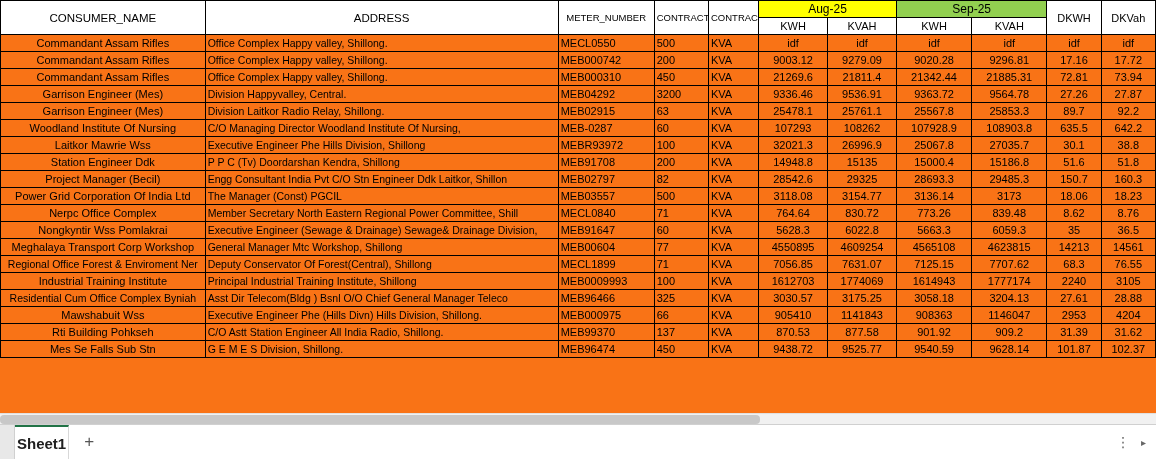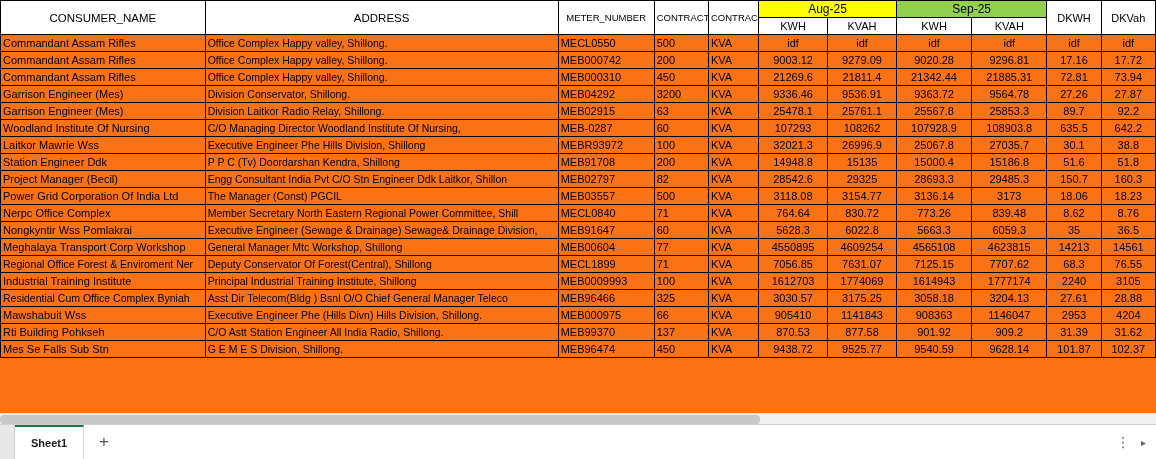--- a/index.html
+++ b/index.html
@@ -60,21 +60,21 @@
     text-align: center;
     font-size: 12px;
     margin-left: 33px;
   }
   .sub {
     text-align: center;
     font-size: 11px;
     background: #ffffff;
   }
   .c { text-align: left; }
-  .name { text-align: left; font-size: 11px; white-space: normal; line-height: 11px; margin-top: 9px; }
+  .name { text-align: center; font-size: 11px; white-space: normal; line-height: 11px; margin-top: 9px; }
   .addr { text-align: left; font-size: 10.5px; }
   .num { text-align: center; font-size: 11px; }
 
   
   .sheetbar {
     position: absolute;
     left: 0;
     bottom: 0;
     width: 1156px;
     height: 34px;
@@ -84,22 +84,22 @@
     align-items: stretch;
   }
   .sheet-scroll-left {
     width: 14px;
     background: #e8e8e8;
     border-right: 1px solid #d0d0d0;
   }
   .sheet-tab {
     display: flex;
     align-items: center;
-    padding: 0 16px;
-    font-size: 11px;
+    padding: 0 2px;
+    font-size: 15px;
     font-weight: bold;
     color: #202020;
     border-right: 1px solid #d8d8d8;
     border-top: 2px solid #217346;
     background: #ffffff;
   }
   .sheet-add {
     display: flex;
     align-items: center;
     justify-content: center;
@@ -225,21 +225,21 @@
           <td class="c">KVA</td>
           <td class="num">21269.6</td>
           <td class="num">21811.4</td>
           <td class="num">21342.44</td>
           <td class="num">21885.31</td>
           <td class="num">72.81</td>
           <td class="num">73.94</td>
         </tr>
         <tr>
           <td class="name">Garrison Engineer (Mes)</td>
-          <td class="addr">Division Conservator, Shillong.</td>
+          <td class="addr">Division Happyvalley, Central.</td>
           <td class="c">MEB04292</td>
           <td class="c">3200</td>
           <td class="c">KVA</td>
           <td class="num">9336.46</td>
           <td class="num">9536.91</td>
           <td class="num">9363.72</td>
           <td class="num">9564.78</td>
           <td class="num">27.26</td>
           <td class="num">27.87</td>
         </tr>

